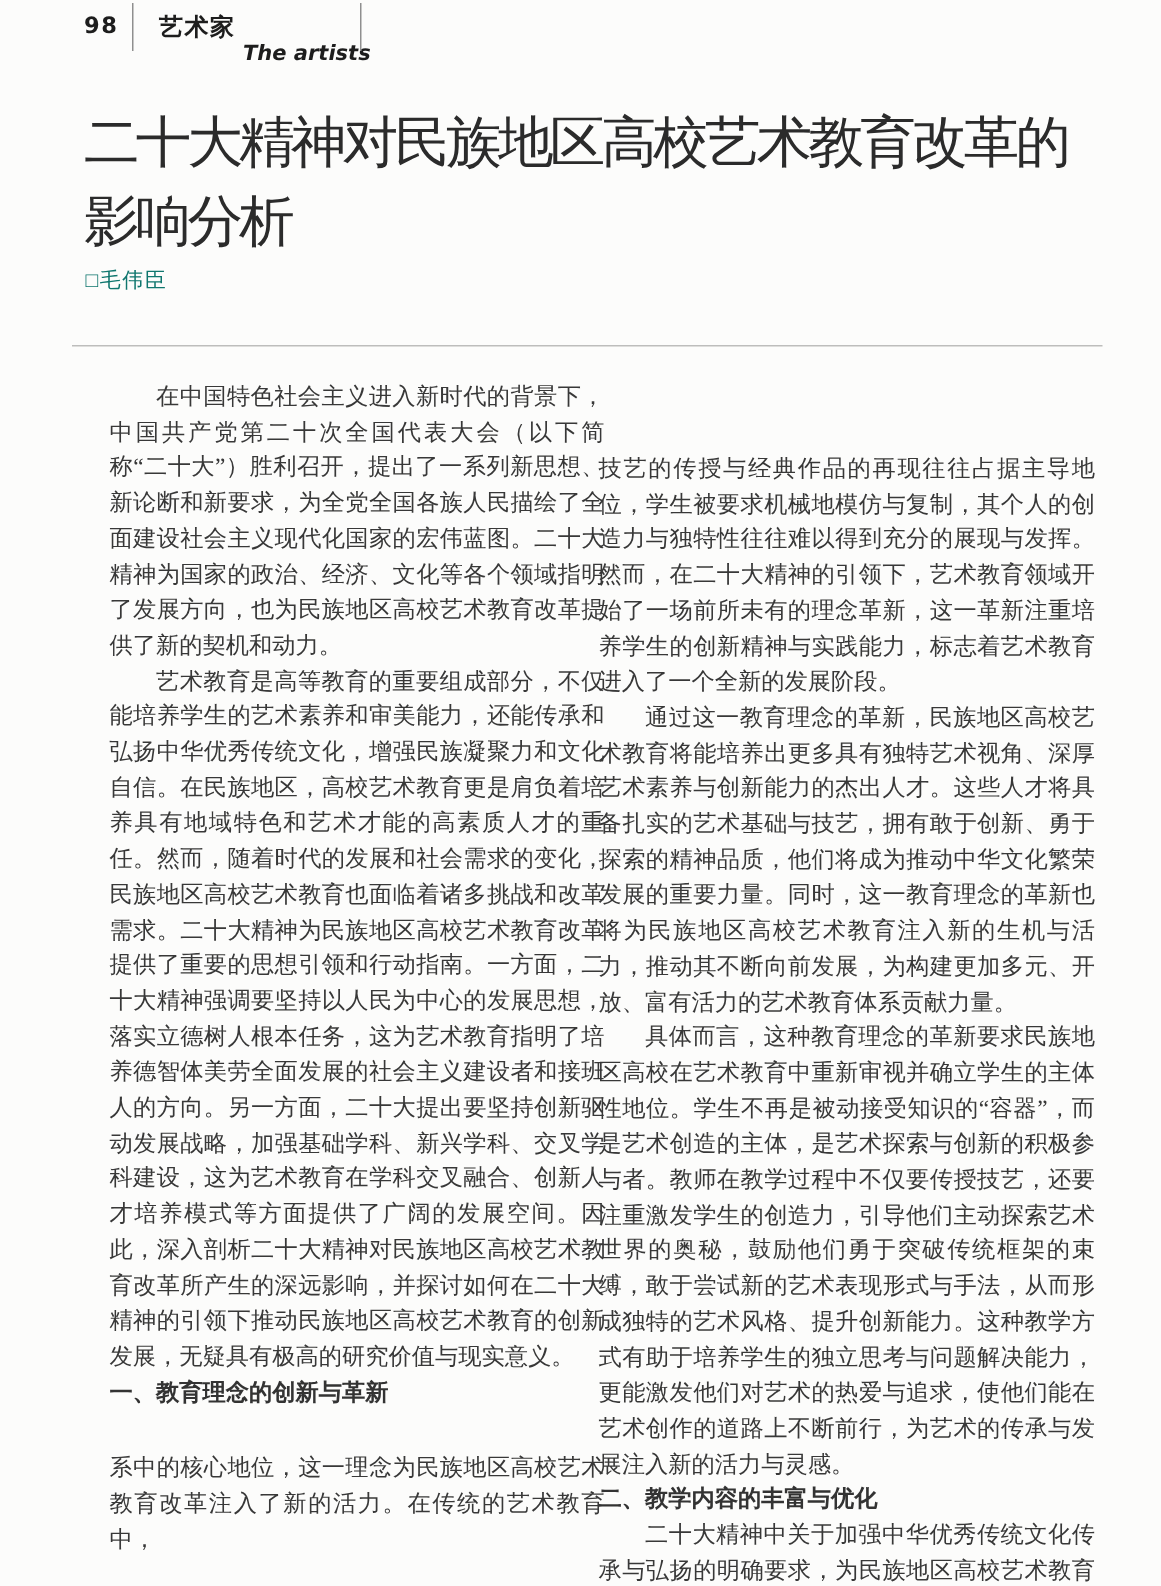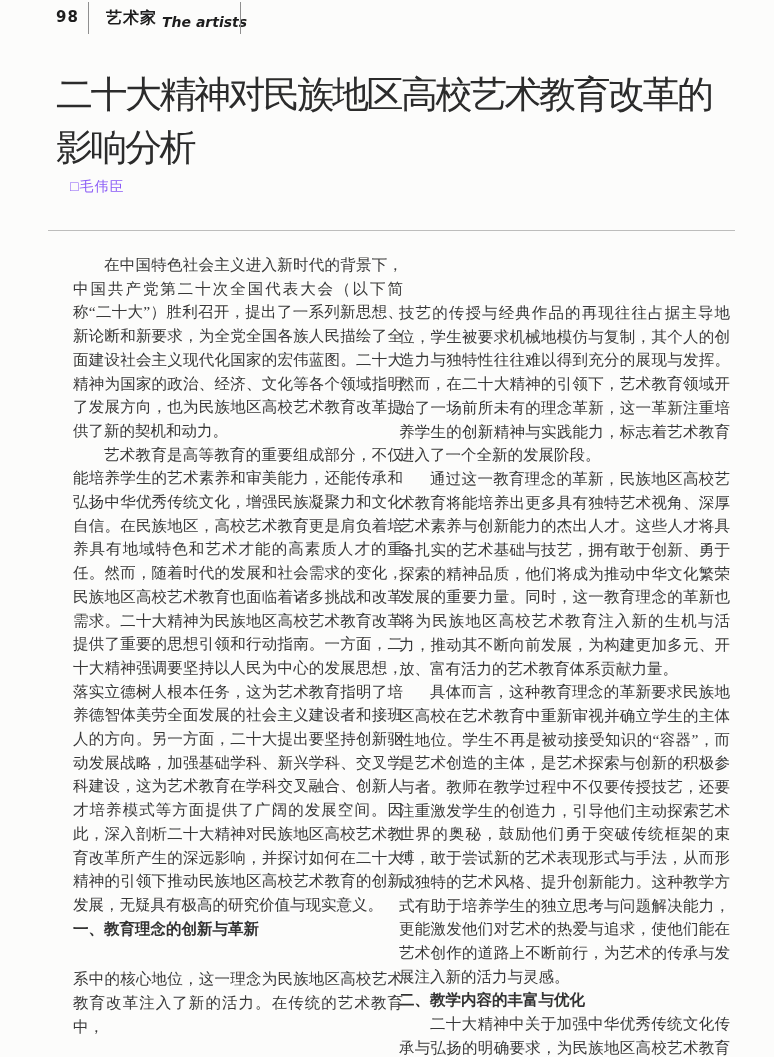--- a/index.html
+++ b/index.html
@@ -23,37 +23,37 @@
     background: #8f8f8f;
   }
   .vrule1 { left: 88px; }
   .vrule2 { left: 240px; }
   .journal-cn {
     position: absolute; left: 106px; top: 8px;
     font-family: "DejaVu Sans", "Liberation Sans", sans-serif;
     font-weight: 700; font-size: 16px; color: #1d1d1d; letter-spacing: 1px;
   }
   .journal-en {
-    position: absolute; left: 162px; top: 14px;
+    position: absolute; left: 162px; top: 28px;
     font-family: "DejaVu Sans", "Liberation Sans", sans-serif;
     font-weight: 700; font-style: italic; font-size: 14px; color: #1d1d1d;
   }
 
   
   .title {
     position: absolute; left: 56px; top: 68px; width: 684px;
     margin: 0;
     font-family: "DejaVu Sans", "Liberation Sans", sans-serif;
     font-weight: 400; font-size: 37px; line-height: 53px;
     letter-spacing: -2.5px;
     color: #2b2b2b;
   }
   .author {
-    position: absolute; left: 70px; top: 178px;
-    font-size: 14px; color: #8b5cf6; letter-spacing: 1px;
+    position: absolute; left: 57px; top: 178px;
+    font-size: 14px; color: #0f766e; letter-spacing: 1px;
   }
   .rule {
     position: absolute; left: 48px; top: 230px; width: 687px; height: 1px;
     background: #bdbdbc;
   }
 
   
   .col {
     position: absolute; top: 253px;
     font-size: 15.5px; line-height: 23.7px;

